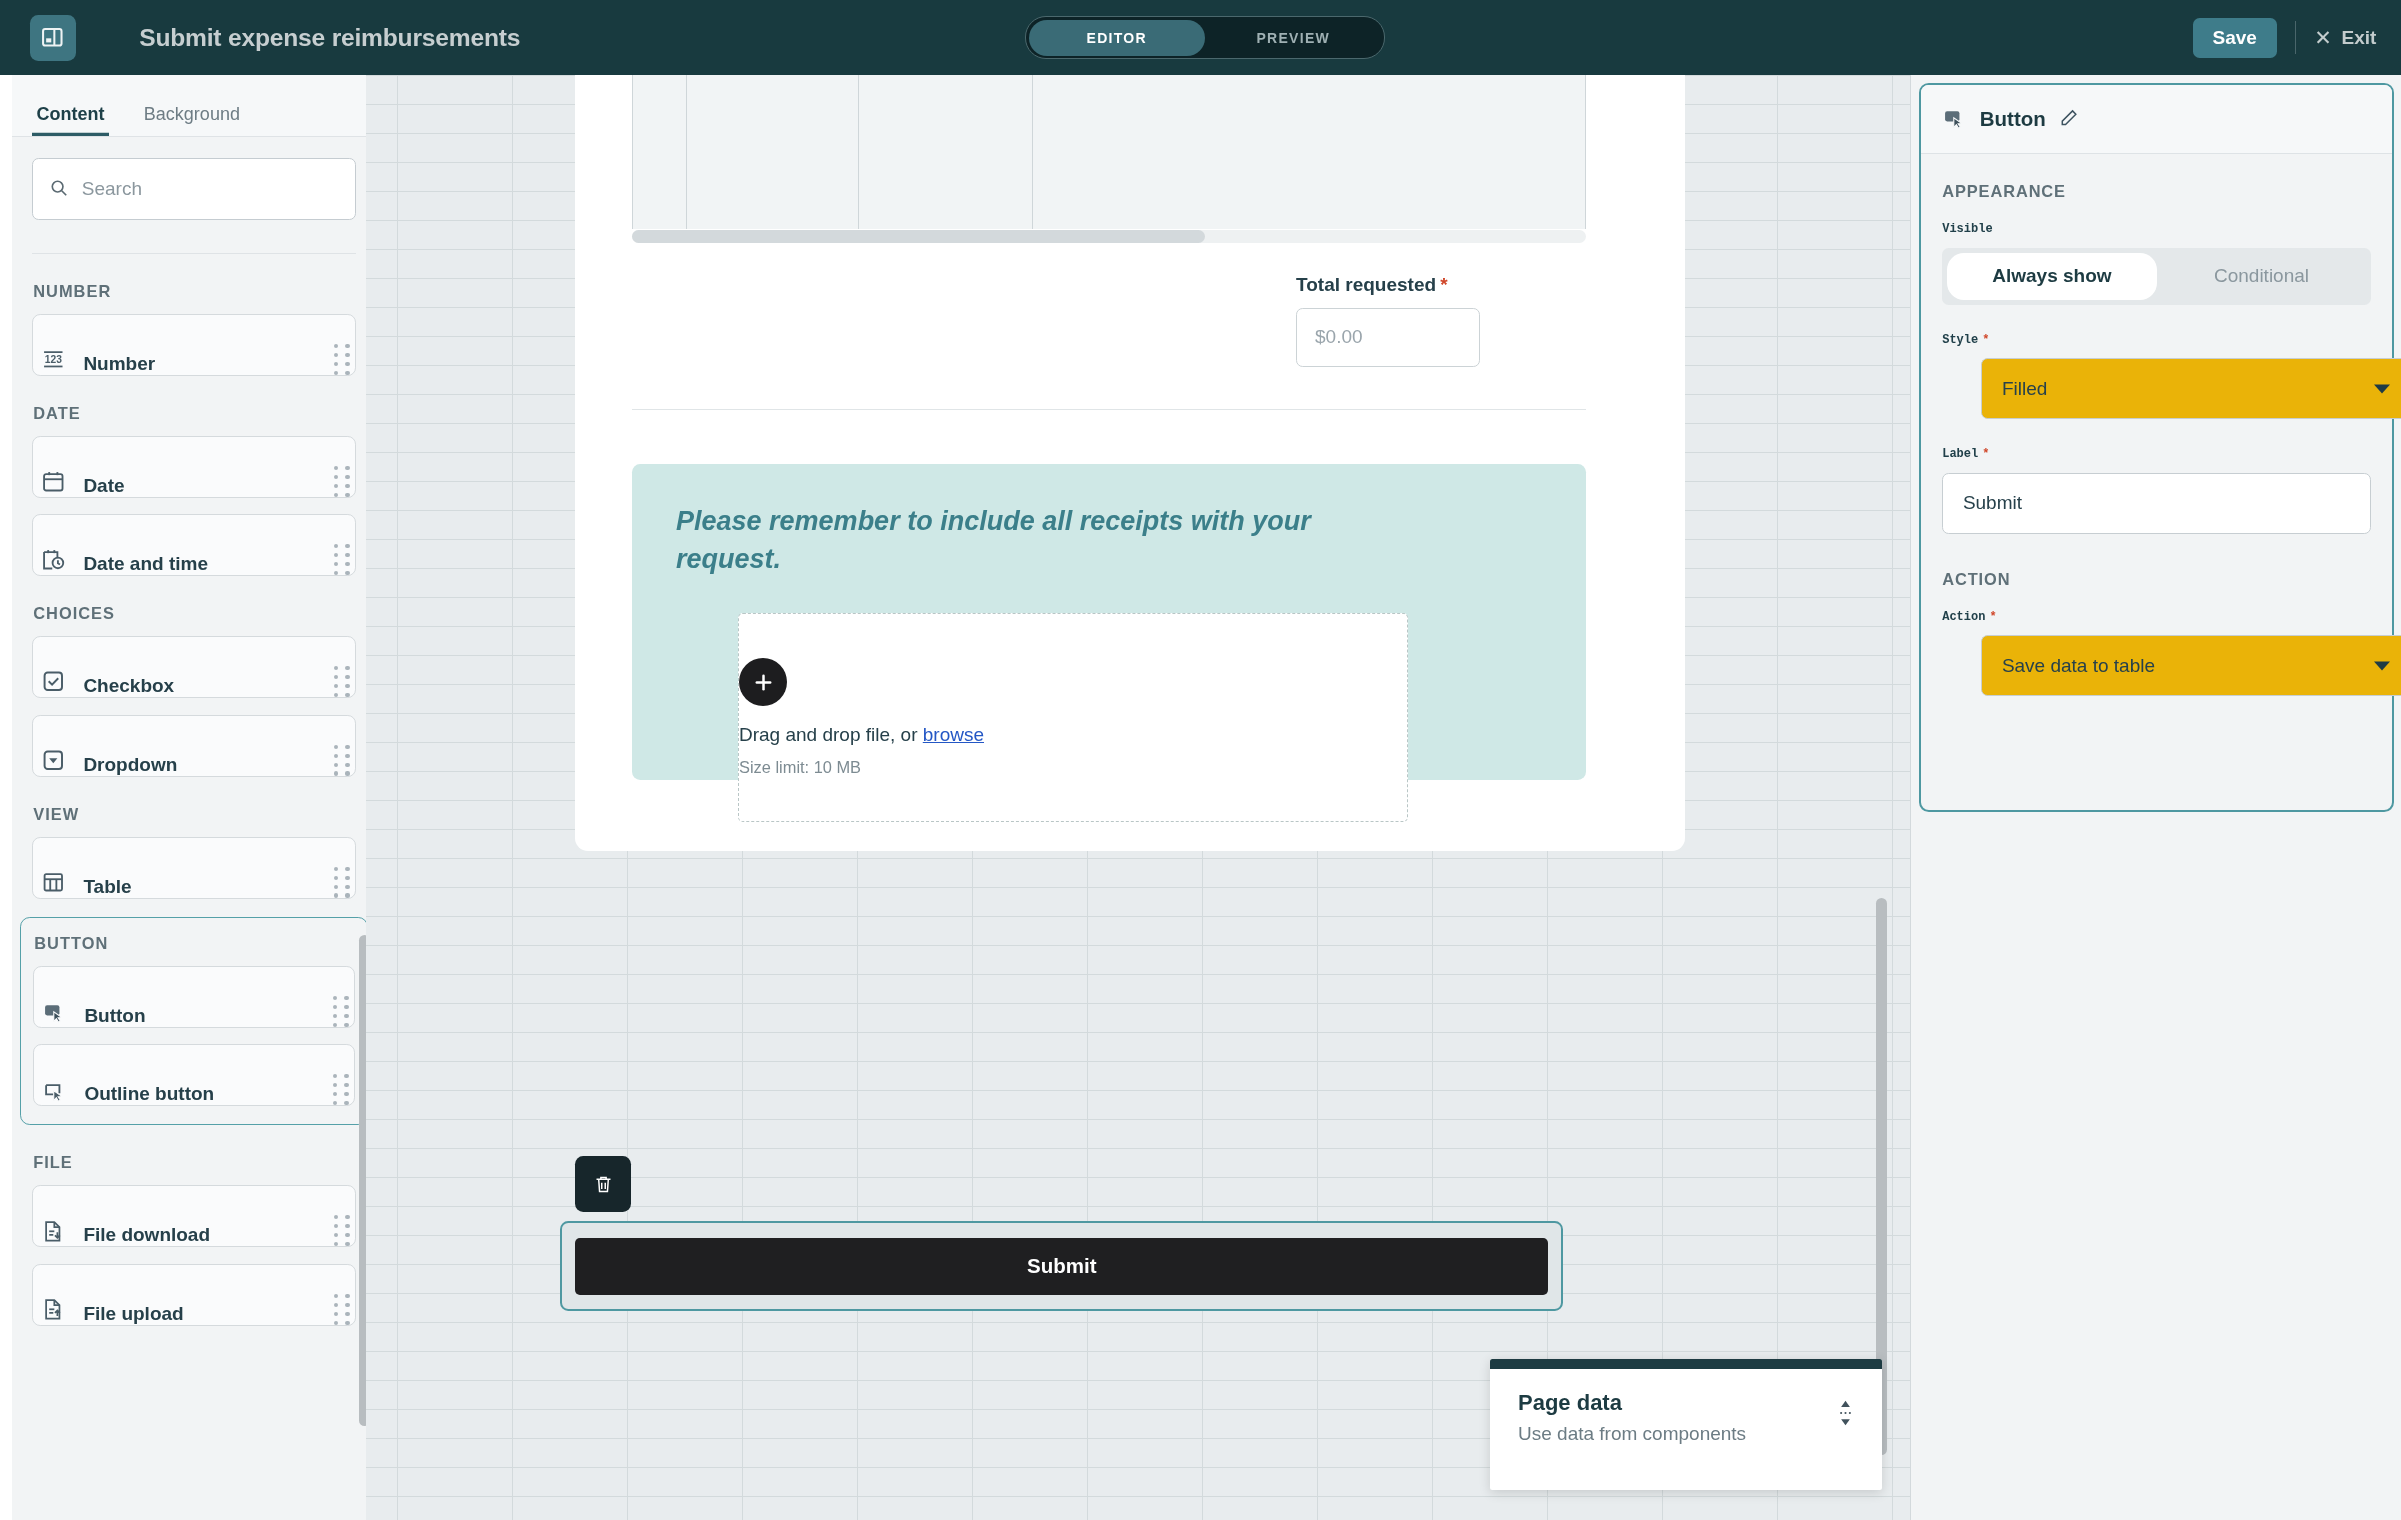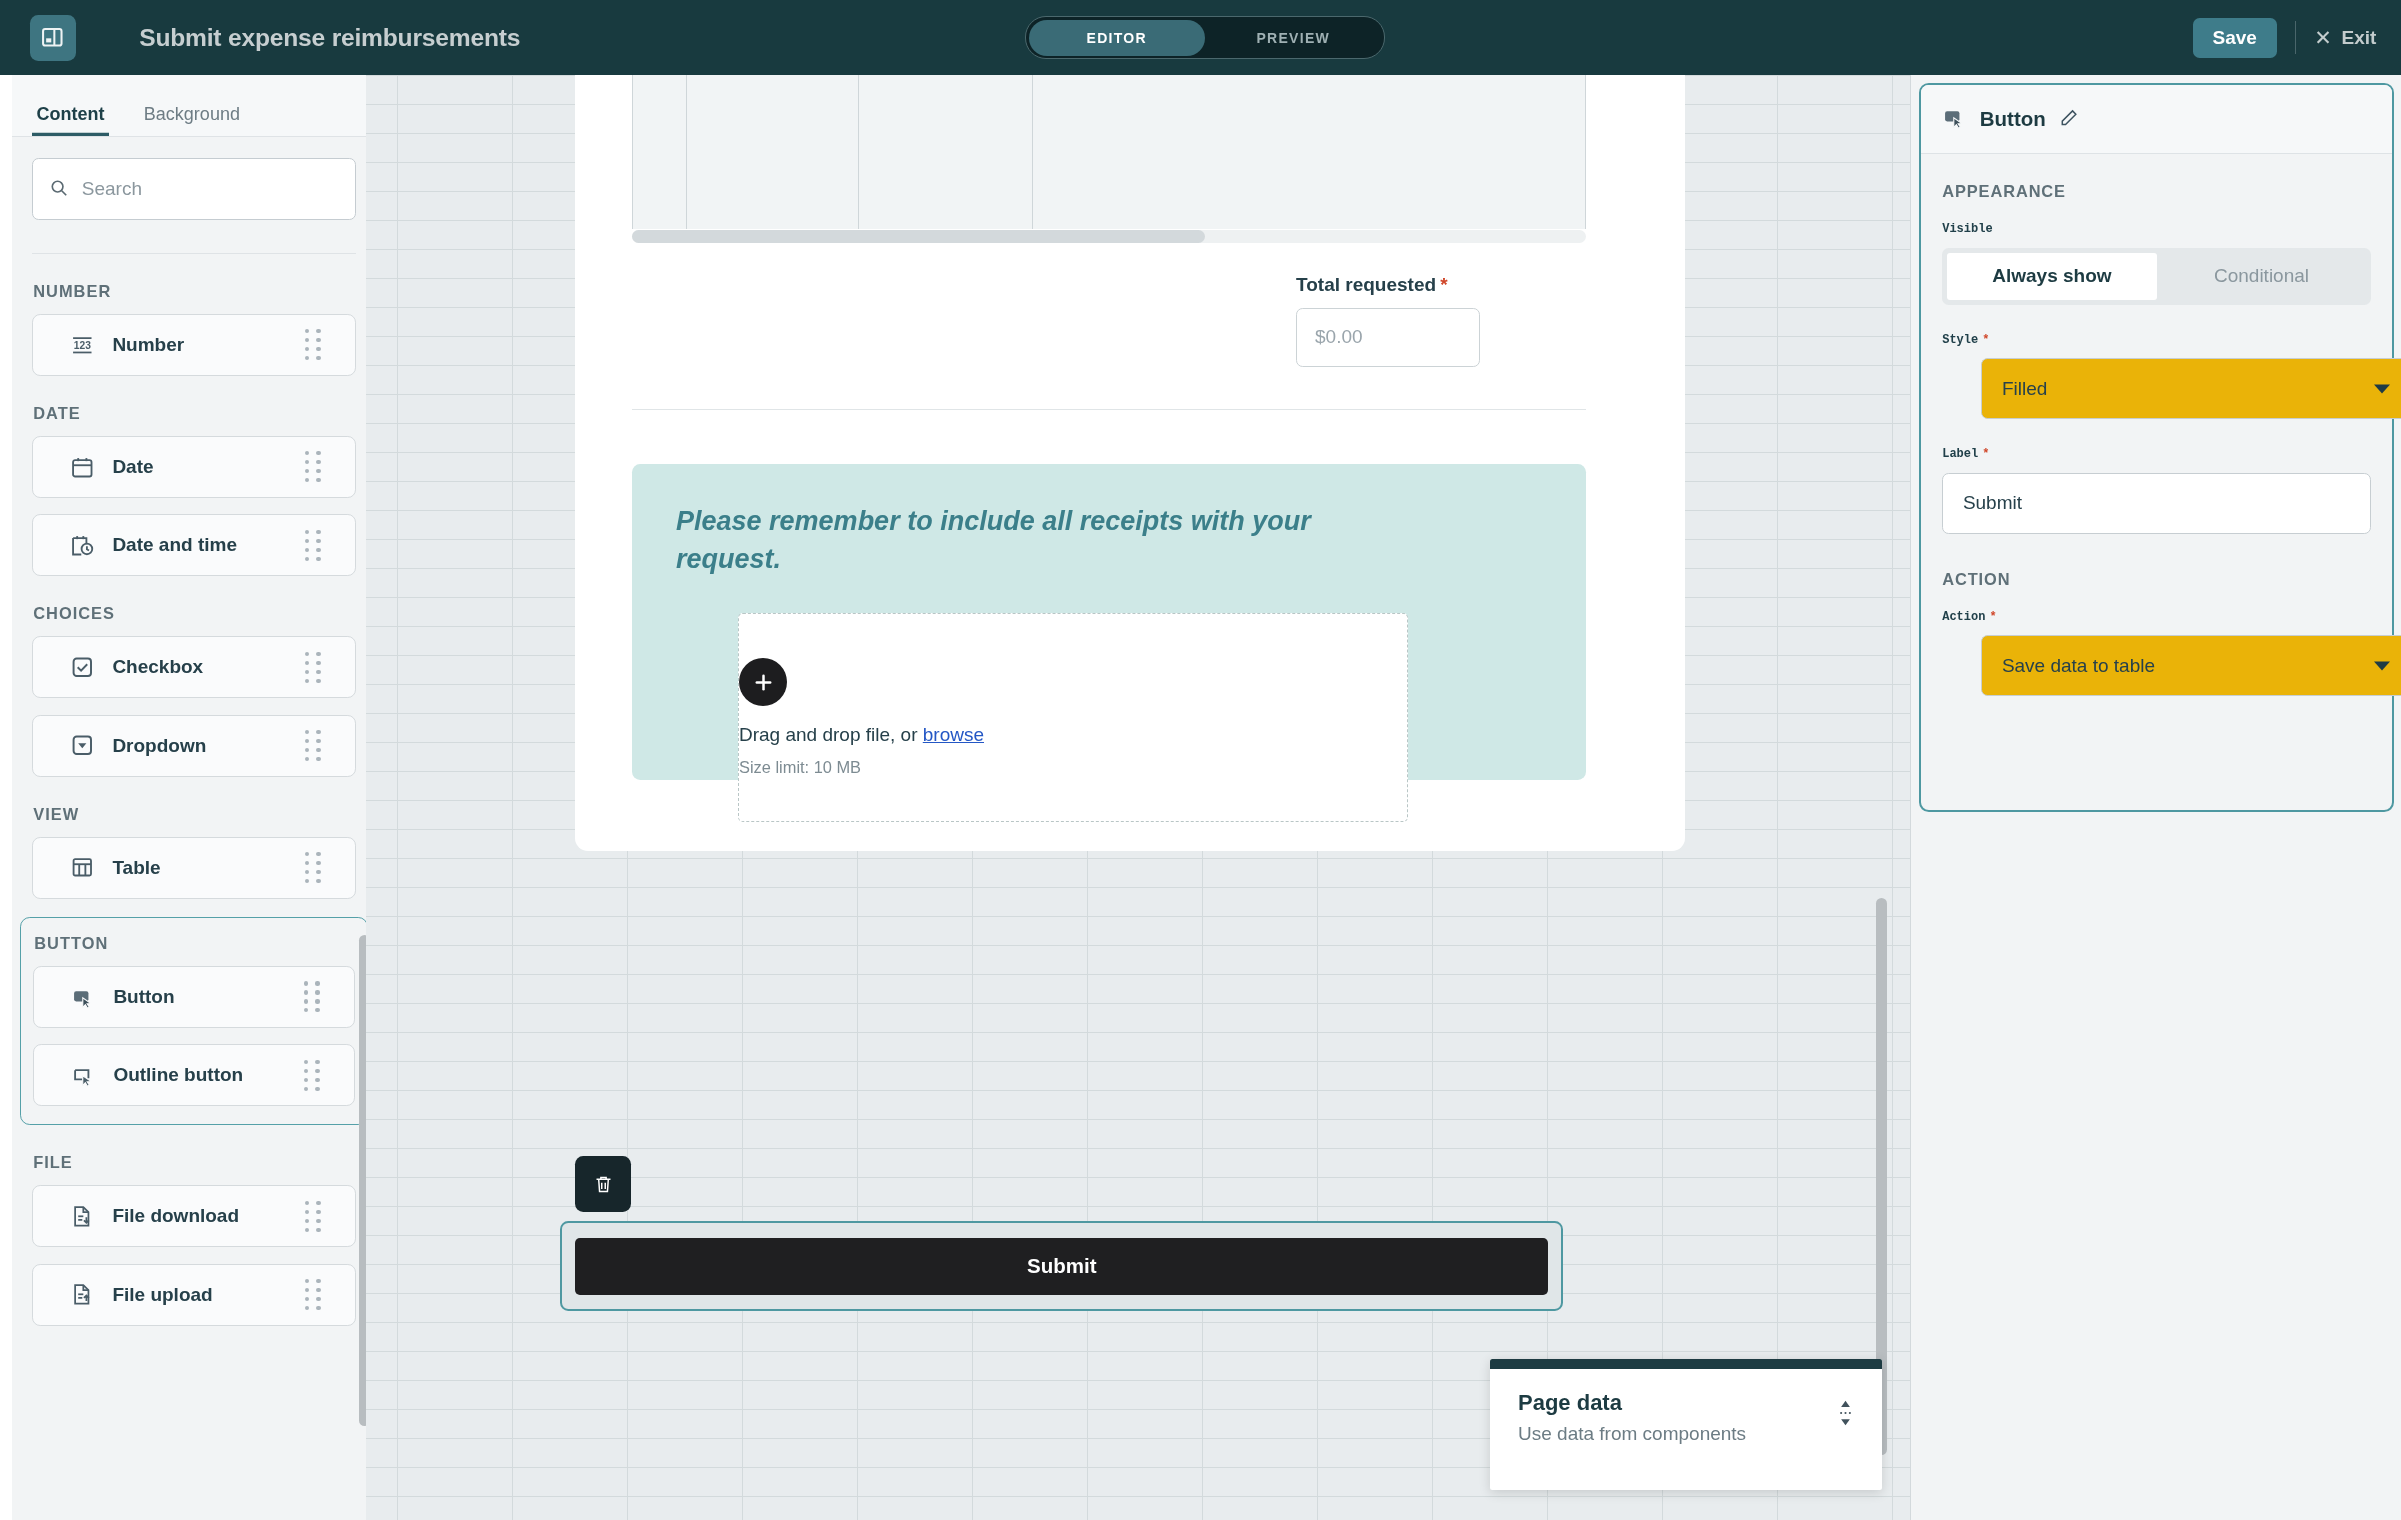--- a/index.html
+++ b/index.html
@@ -94,21 +94,21 @@
   .search-input::placeholder { color: #8b979e; }
   .sb-divider { height: 0.8px; background: #dfe3e6; margin: 33px 0 0 0; }
 
   .group-label {
     font-size: 16.4px; font-weight: bold; letter-spacing: 1px;
     color: #5f7078; margin: 28px 0 13px 1.6px;
   }
   .palette-item {
     height: 62px; background: #fafbfc;
     border: 0.8px solid #d5dadd; border-radius: 8.2px;
-    display: flex; align-items: center; padding: 0 34px;
+    display: flex; align-items: flex-end; padding: 0 5px;
     margin-bottom: 16.4px; cursor: grab;
   }
   .palette-item .pi-icon {
     width: 31px; height: 31px; display: flex;
     align-items: center; justify-content: center; flex: 0 0 31px;
   }
   .palette-item .pi-label {
     font-size: 19px; font-weight: bold; color: #26404a; margin-left: 14.7px;
   }
   .drag-dots { margin-left: auto; display: grid;
@@ -278,21 +278,21 @@
   }
   .rp-field-label {
     font-size: 12px; font-weight: bold; color: #21404a; margin-bottom: 11.5px; font-family: Liberation Mono, monospace;
   }
   .segctl {
     width: 100%; height: 57px; background: #e4e8ea; border-radius: 6.6px;
     display: flex; align-items: center; padding: 4.9px; margin-bottom: 28px;
   }
   .segctl div {
     flex: 1; height: 100%; display: flex; align-items: center; justify-content: center;
-    border-radius: 3px; font-size: 19px; cursor: pointer;
+    border-radius: 17px; font-size: 19px; cursor: pointer;
   }
   .segctl .on { background: #ffffff; color: #1d3b42; font-weight: bold; }
   .segctl .off { color: #8a979e; }
   .rp-select {
     width: 100%; height: 61px; background: #eab308;
     border: 0.8px solid #c7ced2; border-radius: 6.6px;
     display: flex; align-items: center; padding: 0 19.7px;
     font-size: 19px; color: #27414b; cursor: pointer; position: relative; margin-left: 39px;
   }
   .rp-select .caret {

